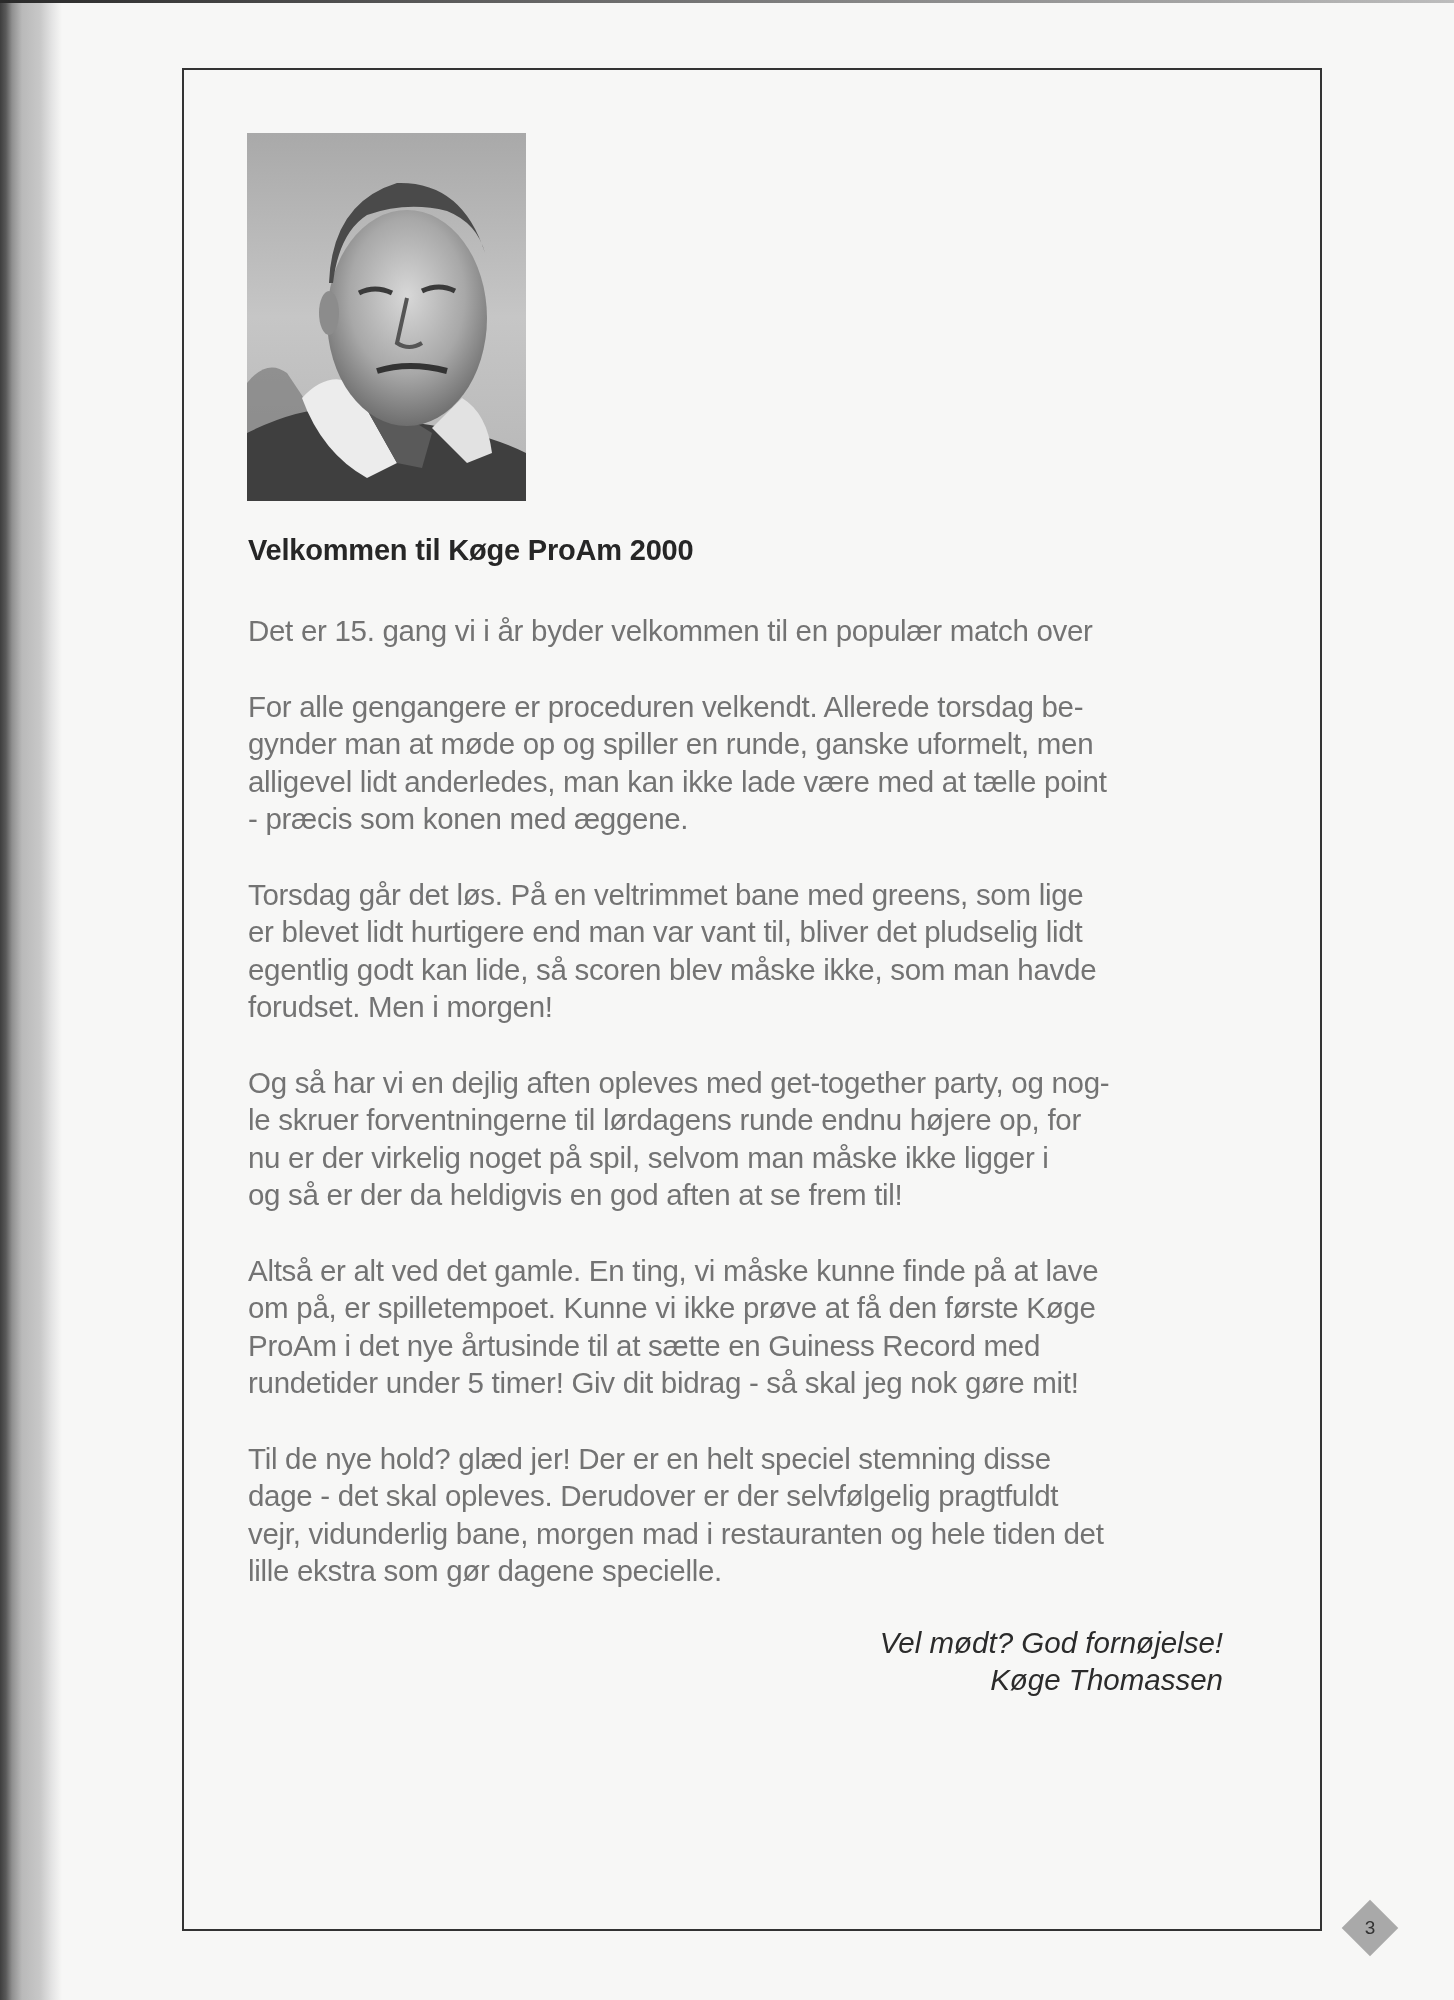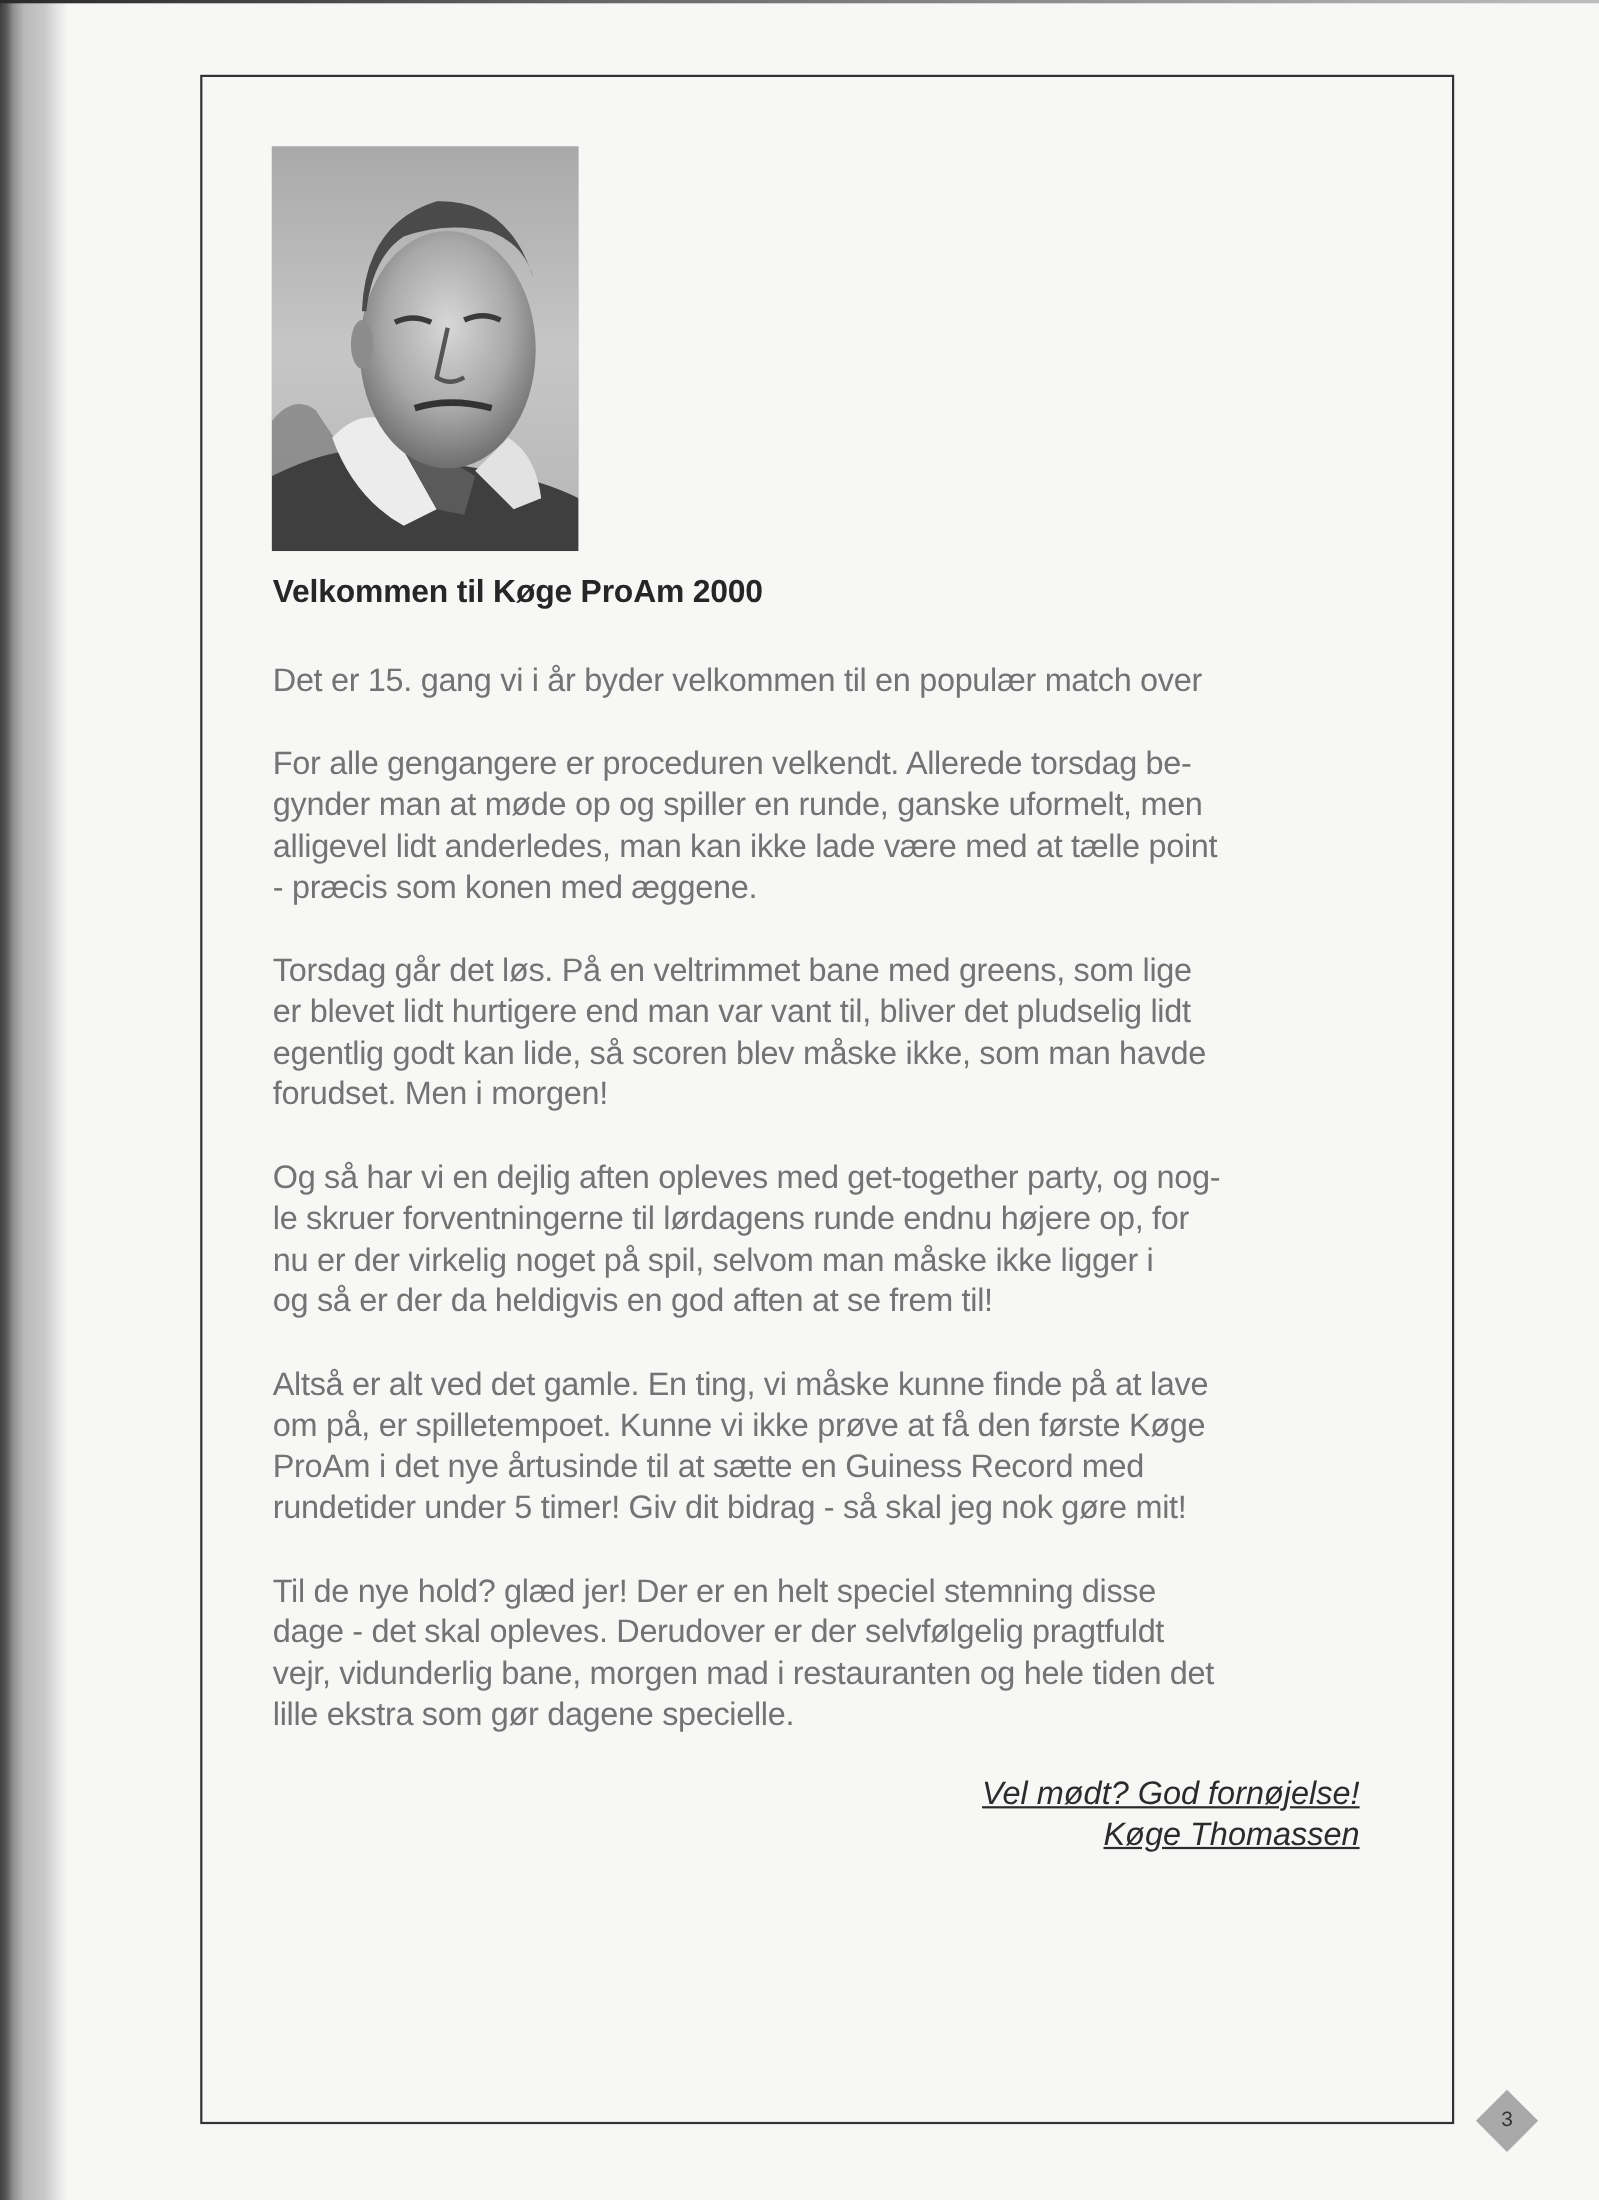--- a/index.html
+++ b/index.html
@@ -45,21 +45,21 @@
       top: 133px;
       width: 279px;
       height: 368px;
       overflow: hidden;
       background: #b8b8b8;
     }
     .photo svg { display: block; }
     .content {
       position: absolute;
       left: 248px;
-      top: 516px;
+      top: 528px;
       width: 1040px;
     }
     .heading {
       font-size: 29px;
       font-weight: bold;
       letter-spacing: -0.2px;
       color: #262626;
       margin: 0 0 40px 0;
       line-height: 44px;
     }
@@ -178,21 +178,21 @@
     <span class="line">rundetider under 5 timer! Giv dit bidrag - så skal jeg nok gøre mit!</span>
   </p>
 
   <p class="para">
     <span class="line">Til de nye hold? glæd jer! Der er en helt speciel stemning disse</span>
     <span class="line">dage - det skal opleves. Derudover er der selvfølgelig pragtfuldt</span>
     <span class="line">vejr, vidunderlig bane, morgen mad i restauranten og hele tiden det</span>
     <span class="line">lille ekstra som gør dagene specielle.</span>
   </p>
 
-  <div class="signature" style="position: relative; margin-left: auto; margin-right: 52px; top: -4px; text-decoration: underline;">
+  <div class="signature" style="position: relative; margin-left: auto; margin-right: 65px; top: -4px;">
     <span style="display:block">Vel mødt? God fornøjelse!</span>
     <span style="display:block">Køge Thomassen</span>
   </div>
 </div>
 
 <div class="page-badge">
   <div class="diamond"></div>
   <div class="num">3</div>
 </div>
 

